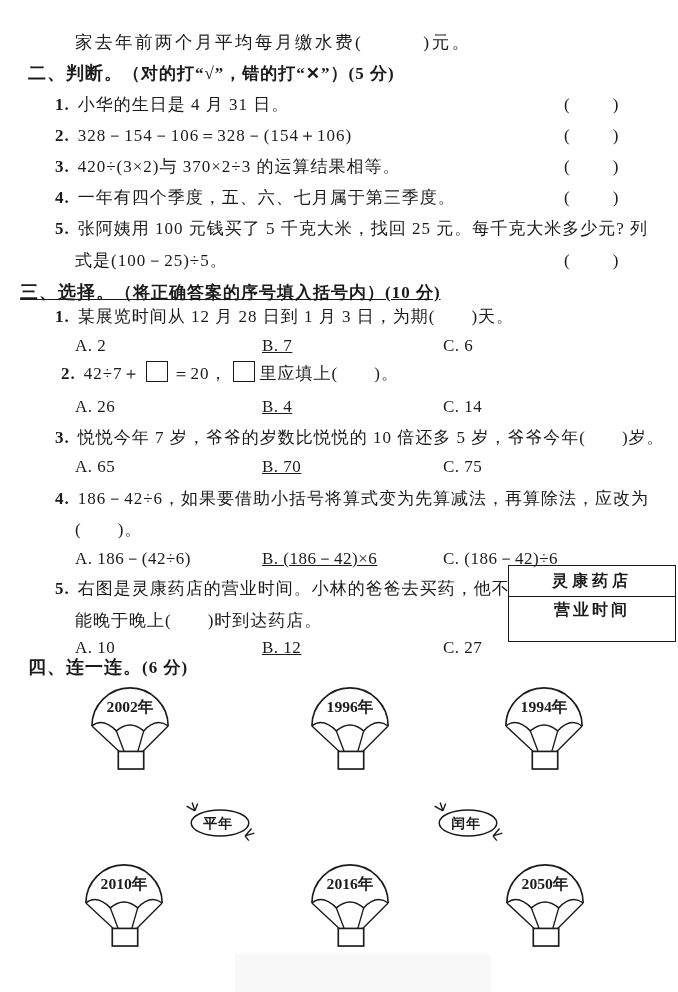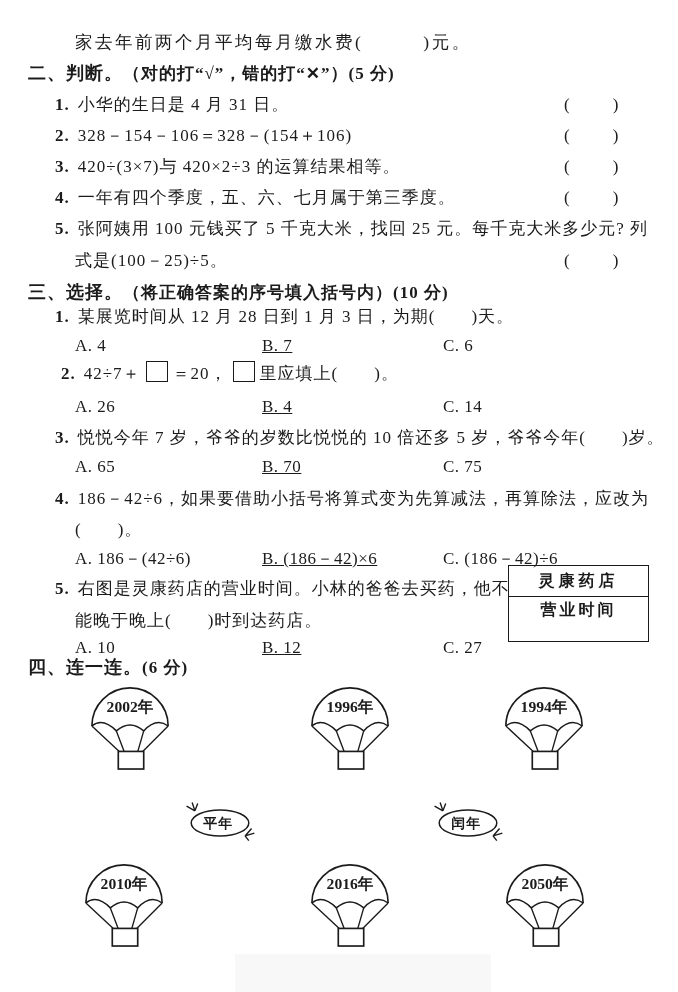--- a/index.html
+++ b/index.html
@@ -16,21 +16,21 @@
   .h-note{font-weight:bold;font-size:17px;}
   .qnum{font-weight:bold;margin-right:8px;font-size:17px;}
   .bracket{position:absolute;left:564px;font-size:17px;letter-spacing:3px;}
   .opt{position:absolute;font-size:17px;letter-spacing:0.5px;}
   .oA{left:75px;} .oB{left:262px;text-decoration:underline;} .oC{left:443px;}
   .sq{
     display:inline-block;width:20px;height:19px;border:1.6px solid #1b1b1b;
     vertical-align:-3px;margin:0 5px;background:#fff;
   }
   .sign{
-    position:absolute;left:508px;top:565px;width:141px;height:77px;
+    position:absolute;left:508px;top:565px;width:168px;height:77px;
     border:1.7px solid #1b1b1b;box-sizing:border-box;text-align:center;
   }
   .sign-top{
     height:31px;border-bottom:1.7px solid #1b1b1b;box-sizing:border-box;
     font-size:16px;letter-spacing:4px;line-height:30px;font-weight:600;
   }
   .sign-bot{padding-top:2px;line-height:21px;}
   .sign-label{font-size:16px;letter-spacing:3px;font-weight:600;}
   .sign-hours{font-size:16.5px;letter-spacing:0.5px;}
   .chute{position:absolute;width:88px;height:94px;}
@@ -55,46 +55,46 @@
   <span class="qnum">1.</span><span>小华的生日是 4 月 31 日。</span>
 </div>
 <div class="bracket" style="top:93px;">(　　)</div>
 
 <div class="abs txt" style="top:124px;left:55px;">
   <span class="qnum">2.</span><span>328－154－106＝328－(154＋106)</span>
 </div>
 <div class="bracket" style="top:124px;">(　　)</div>
 
 <div class="abs txt" style="top:155px;left:55px;">
-  <span class="qnum">3.</span><span>420÷(3×7)与 420×2÷3 的运算结果相等。</span>
+  <span class="qnum">3.</span><span>420÷(3×2)与 370×2÷3 的运算结果相等。</span>
 </div>
 <div class="bracket" style="top:155px;">(　　)</div>
 
 <div class="abs txt" style="top:186px;left:55px;">
   <span class="qnum">4.</span><span>一年有四个季度，五、六、七月属于第三季度。</span>
 </div>
 <div class="bracket" style="top:186px;">(　　)</div>
 
 <div class="abs txt" style="top:217px;left:55px;">
   <span class="qnum">5.</span><span>张阿姨用 100 元钱买了 5 千克大米，找回 25 元。每千克大米多少元? 列</span>
 </div>
 <div class="abs txt" style="top:249px;left:75px;">
   <span>式是(100－25)÷5。</span>
 </div>
 <div class="bracket" style="top:249px;">(　　)</div>
 
-<div class="abs heading" style="top:280px;left:28px;">
+<div class="abs heading" style="top:280px;left:20px;text-decoration:underline;">
   <span class="h-title">三、选择。</span><span class="h-note">（将正确答案的序号填入括号内）(10 分)</span>
 </div>
 
 <div class="abs txt" style="top:305px;left:55px;">
   <span class="qnum">1.</span><span>某展览时间从 12 月 28 日到 1 月 3 日，为期(　　)天。</span>
 </div>
 <div class="abs" style="top:336px;left:0;width:678px;">
-  <span class="opt oA">A. 4</span>
+  <span class="opt oA">A. 2</span>
   <span class="opt oB">B. 7</span>
   <span class="opt oC">C. 6</span>
 </div>
 
 <div class="abs txt" style="top:361px;left:61px;">
   <span class="qnum">2.</span><span>42÷7＋</span><span class="sq"></span><span>＝20，</span><span class="sq"></span><span>里应填上(　　)。</span>
 </div>
 <div class="abs" style="top:397px;left:0;width:678px;">
   <span class="opt oA">A. 26</span>
   <span class="opt oB">B. 4</span>

